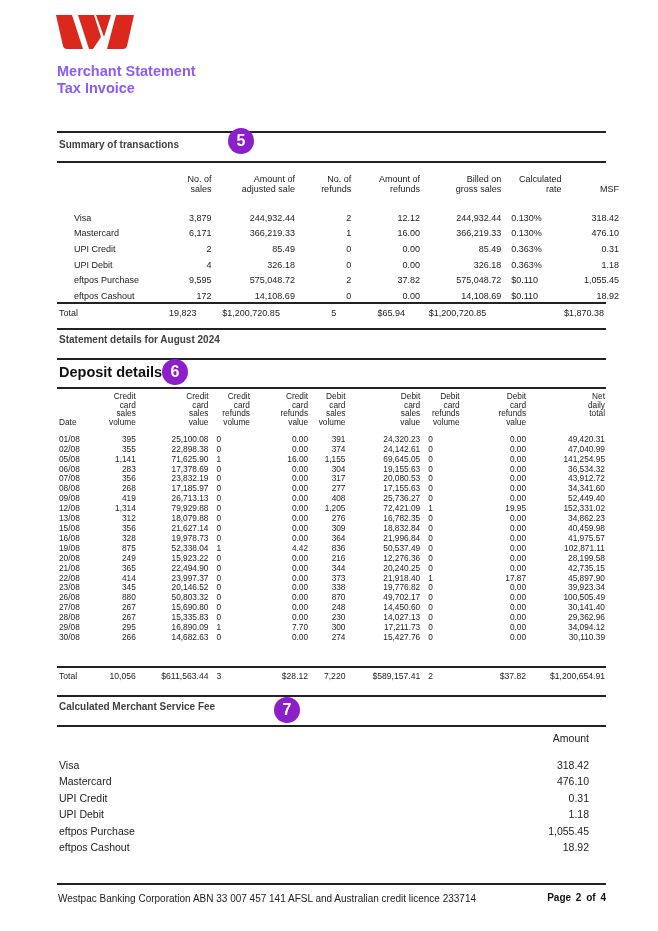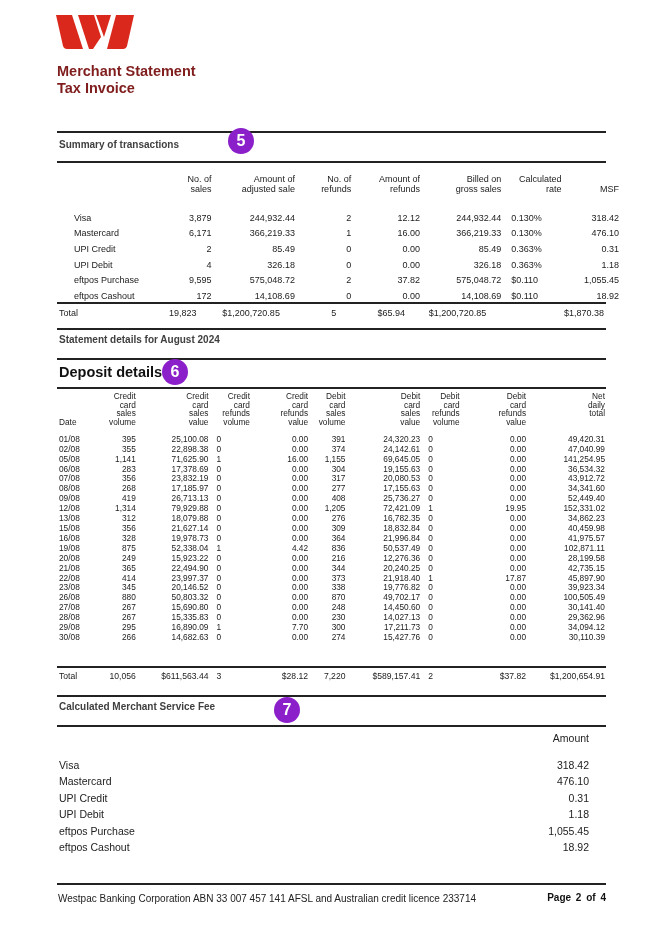--- a/index.html
+++ b/index.html
@@ -1,19 +1,19 @@
 <!DOCTYPE html>
 <html><head>
 <meta charset="utf-8">
 <style>
   * { box-sizing: border-box; margin: 0; padding: 0; }
   html, body { width: 658px; height: 931px; background: #ffffff; }
   body { font-family: "Liberation Sans", sans-serif; color: #1a1a1a; position: relative; overflow: hidden; }
   .logo { position: absolute; left: 56px; top: 15px; width: 78px; height: 34px; }
-  .doc-title { position: absolute; left: 57px; top: 63px; font-size: 14.5px; font-weight: bold; line-height: 17px; color: #7f1d1d; }
+  .doc-title { position: absolute; left: 57px; top: 63px; font-size: 14.5px; font-weight: bold; line-height: 17px; color: #8b5cf6; }
   .rule { position: absolute; left: 57px; width: 549px; height: 2px; background: #222; }
   .section-heading { position: absolute; left: 59px; font-size: 10px; font-weight: bold; color: #404040; }
   .sub-heading { position: absolute; left: 59px; font-size: 14.5px; font-weight: bold; color: #111; }
   .badge { position: absolute; width: 26px; height: 26px; border-radius: 50%; background: #8b1fc9; color: #fff; font-weight: bold; font-size: 16px; text-align: center; line-height: 26px; }
   table { border-collapse: collapse; position: absolute; left: 59px; }
   td, th { font-weight: normal; white-space: nowrap; }
   .summary { font-size: 9px; width: 545px; }
   .summary th { vertical-align: bottom; text-align: right; line-height: 10px; color: #222; }
   .summary td { text-align: right; height: 15.6px; color: #222; }
   .summary td:first-child, .summary th:first-child { text-align: left; }

